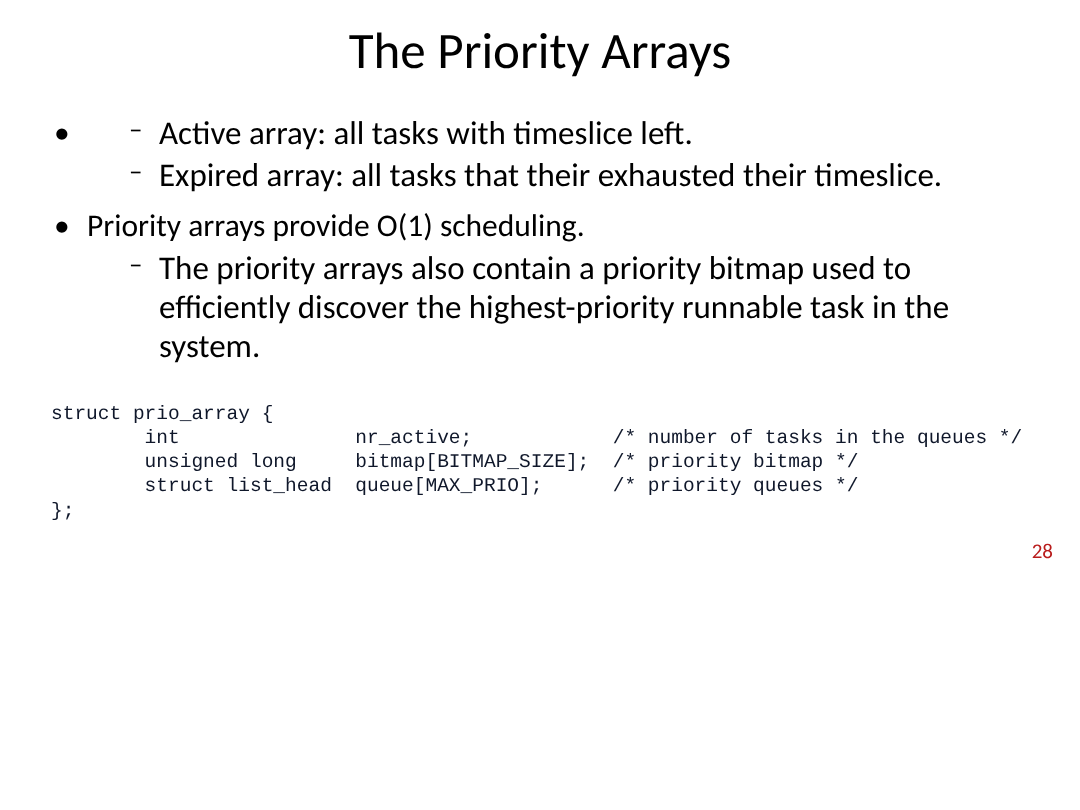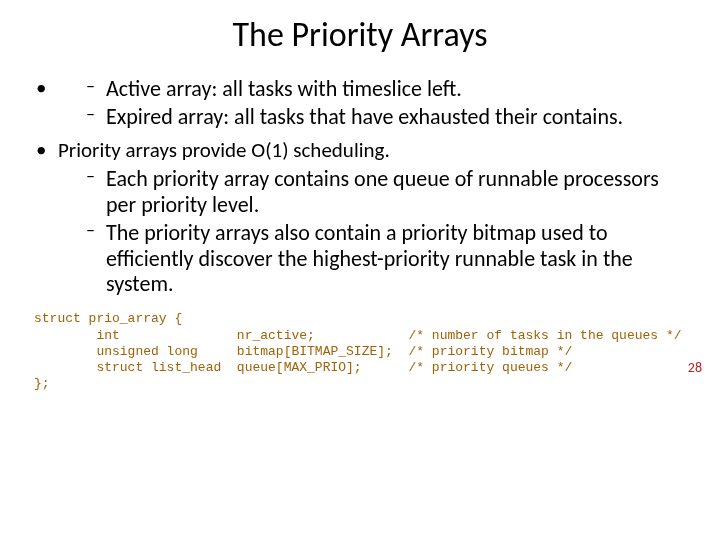--- a/index.html
+++ b/index.html
@@ -62,24 +62,24 @@
   ul.lvl2 > li::before {
     content: "–";
     position: absolute;
     left: 28px;
     top: 0;
     font-size: 18px;
   }
   .codeblock {
     font-family: "Courier New", monospace;
     font-size: 13px;
-    color: #a16207;
+    color: #0f172a;
     white-space: pre;
     line-height: 1.25;
-    margin: 14px 0 0 6px;
+    margin: 24px 0 0 6px;
   }
   .pagenum {
     position: absolute;
     right: 18px;
     bottom: 12px;
     font-size: 14px;
     color: #b91c1c;
   }
 </style>
 </head>
@@ -87,27 +87,26 @@
 
 <div class="slide">
 
   <div class="title">The Priority Arrays</div>
 
   <div class="body">
     <ul class="lvl1">
       <li>
         <ul class="lvl2">
           <li>Active array: all tasks with timeslice left.</li>
-          <li>Expired array: all tasks that have exhausted their contains.</li>
+          <li>Expired array: all tasks that their exhausted their timeslice.</li>
         </ul>
       </li>
       <li>
         <span>Priority arrays provide O(1) scheduling.</span>
         <ul class="lvl2">
-          <li>Each priority array contains one queue of runnable processors per priority level.</li>
           <li>The priority arrays also contain a priority bitmap used to efficiently discover the highest-priority runnable task in the system.</li>
         </ul>
       </li>
     </ul>
 
     <div class="codeblock">struct prio_array {
         int               nr_active;            /* number of tasks in the queues */
         unsigned long     bitmap[BITMAP_SIZE];  /* priority bitmap */
         struct list_head  queue[MAX_PRIO];      /* priority queues */
 };</div>

